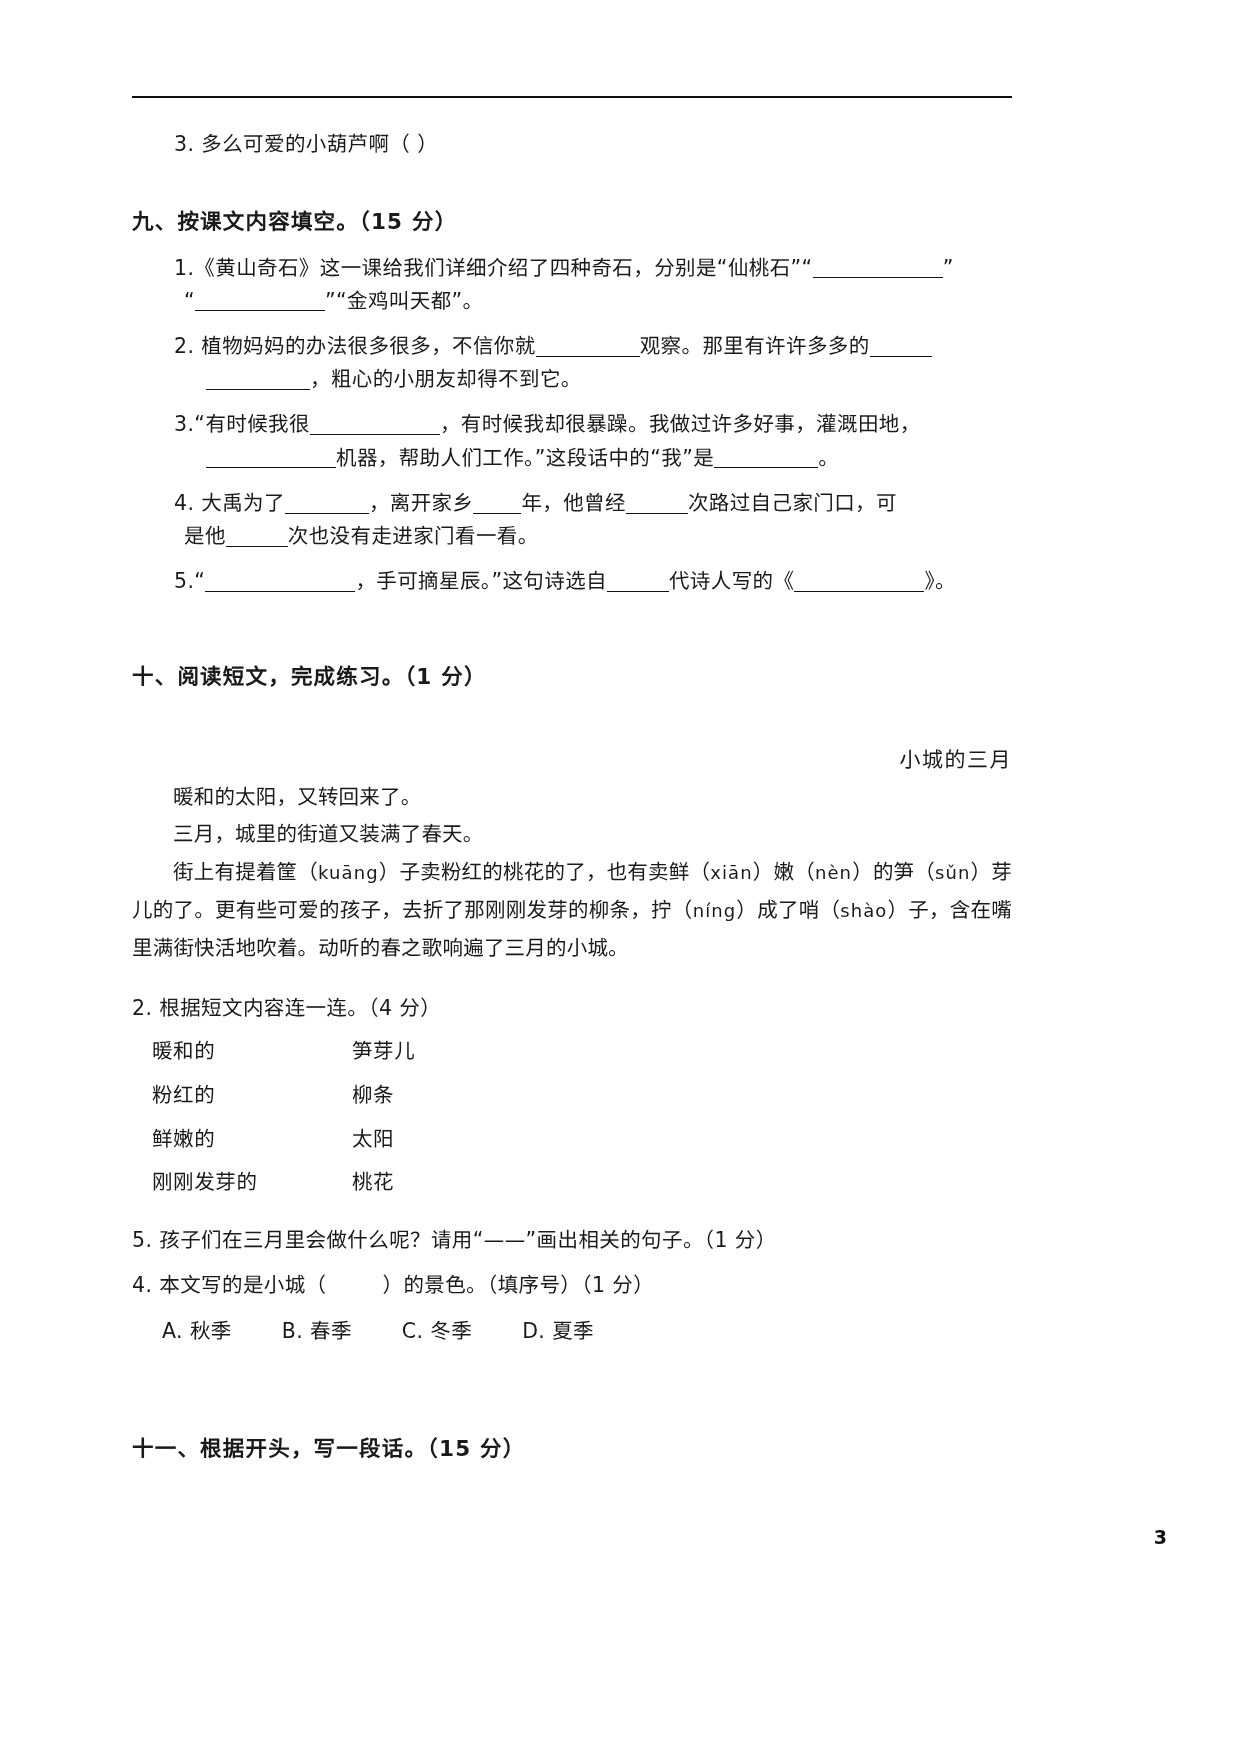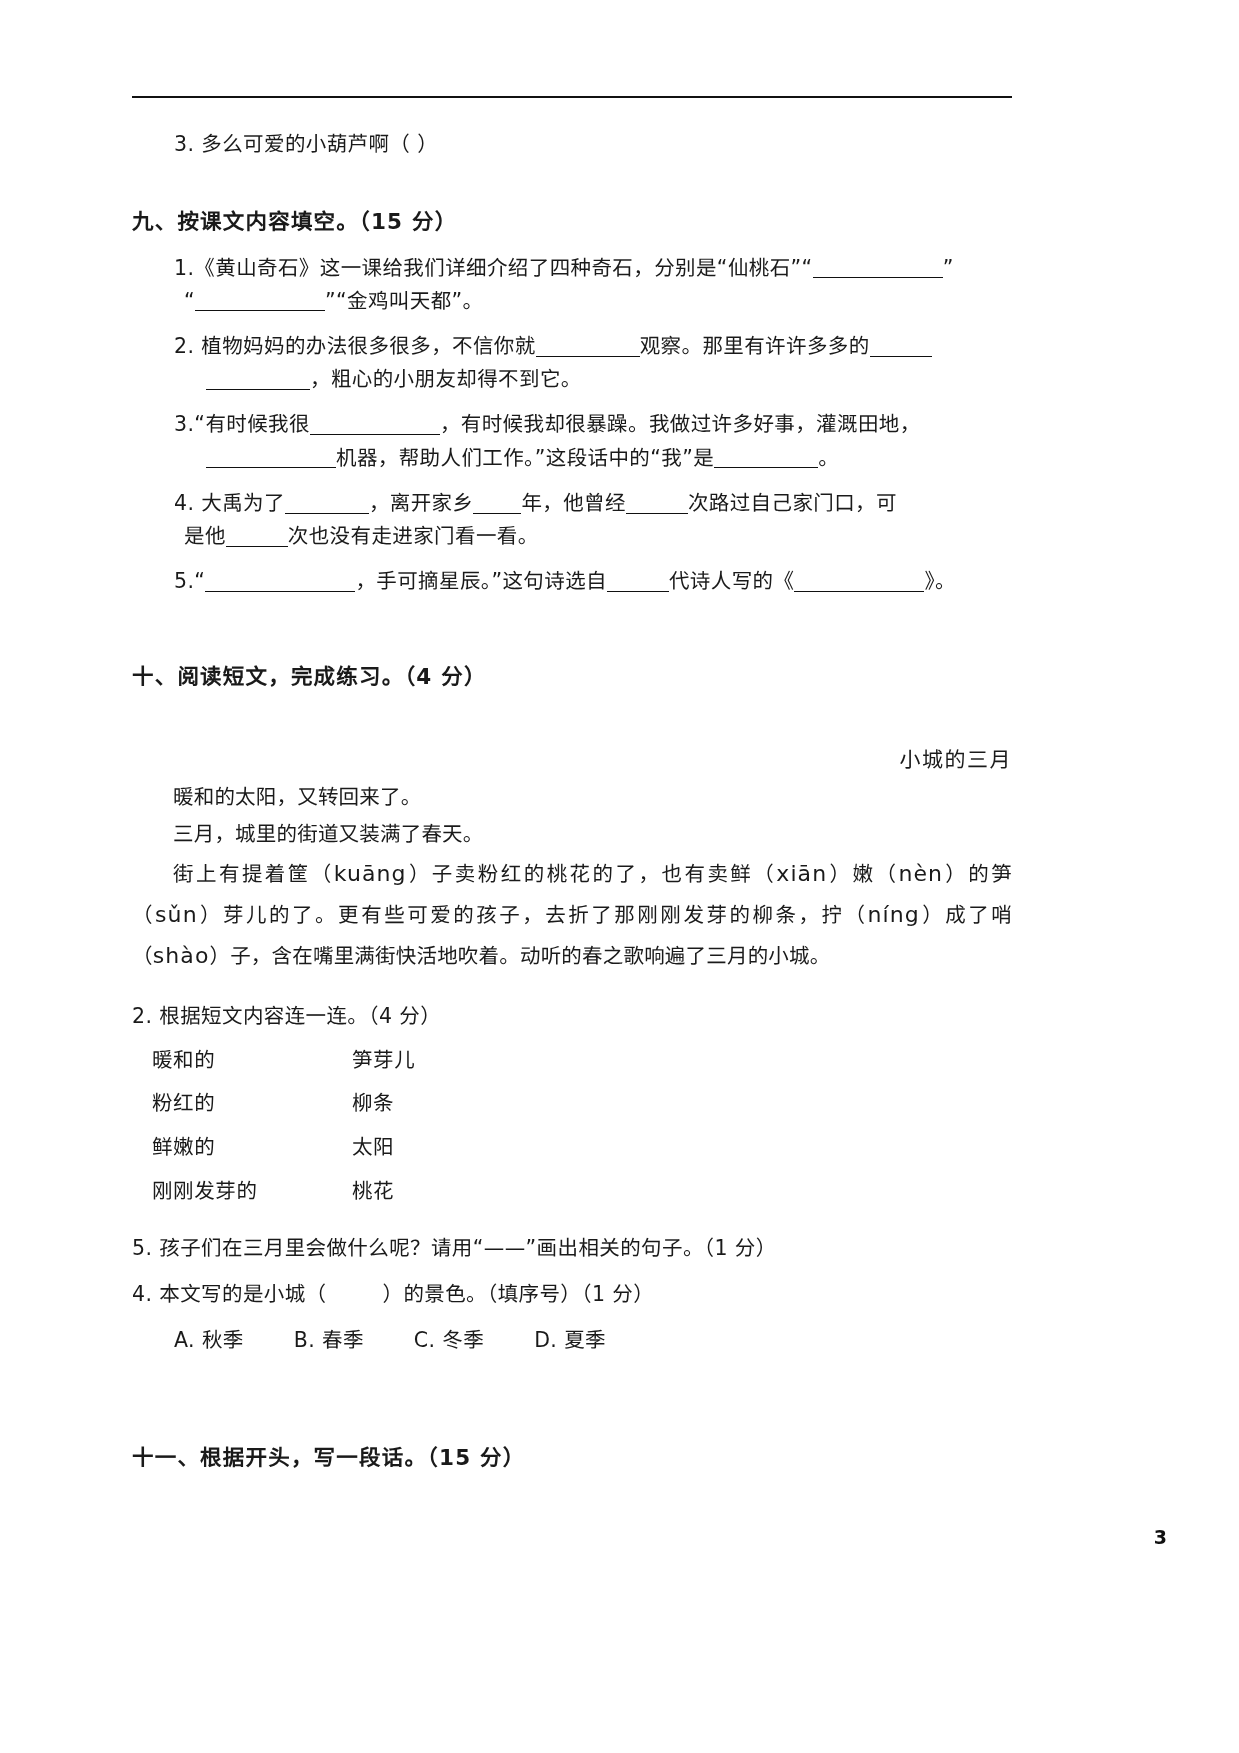--- a/index.html
+++ b/index.html
@@ -85,42 +85,42 @@
   }
   .passage-p {
     font-size: 20.5px;
     line-height: 1.85;
     letter-spacing: 0.2px;
     text-indent: 2em;
     text-align: justify;
   }
   .pinyin {
     font-family: "DejaVu Sans", "Liberation Sans", sans-serif;
-    font-size: 22px;
+    font-size: 18px;
     letter-spacing: 1.1px;
   }
 
   
   .match-wrap {
     margin-left: 20px;
     margin-top: 12px;
   }
   .match-row {
     display: flex;
     font-size: 20.5px;
     line-height: 1.4;
     margin-bottom: 15px;
     letter-spacing: 0.6px;
   }
   .match-left { width: 200px; }
   .match-right { width: 200px; font-family: Liberation Serif, serif; }
 
   
   .options {
-    margin-left: 42px;
+    margin-left: 30px;
     font-size: 20.5px;
     letter-spacing: 0.4px;
   }
   .options span { margin-right: 50px; }
 
   
   .page-number {
     position: absolute;
     right: 72px;
     bottom: 205px;
@@ -181,21 +181,21 @@
     </div>
 
     <div class="gap-sm"></div>
 
     <div class="line indent1">
       <span>5.“</span><span class="blank b-xxl"></span><span>，手可摘星辰。”这句诗选自</span><span class="blank b-sm"></span><span>代诗人写的《</span><span class="blank b-xl"></span><span>》。</span>
     </div>
 
     <div class="gap-xl"></div>
 
-    <div class="section-head">十、阅读短文，完成练习。（4 分）</div>
+    <div class="section-head">十、阅读短文，完成练习。（1 分）</div>
 
     <div class="passage-title">小城的三月</div>
 
     <div class="passage-p">暖和的太阳，又转回来了。</div>
     <div class="passage-p">三月，城里的街道又装满了春天。</div>
 
     <div class="passage-p"><span>街上有提着筐（</span><span class="pinyin">kuāng</span><span>）子卖粉红的桃花的了，也有卖鲜（</span><span class="pinyin">xiān</span><span>）嫩（</span><span class="pinyin">nèn</span><span>）的笋（</span><span class="pinyin">sǔn</span><span>）芽儿的了。更有些可爱的孩子，去折了那刚刚发芽的柳条，拧（</span><span class="pinyin">níng</span><span>）成了哨（</span><span class="pinyin">shào</span><span>）子，含在嘴里满街快活地吹着。动听的春之歌响遍了三月的小城。</span></div>
 
     <div class="gap-sm"></div>
 

